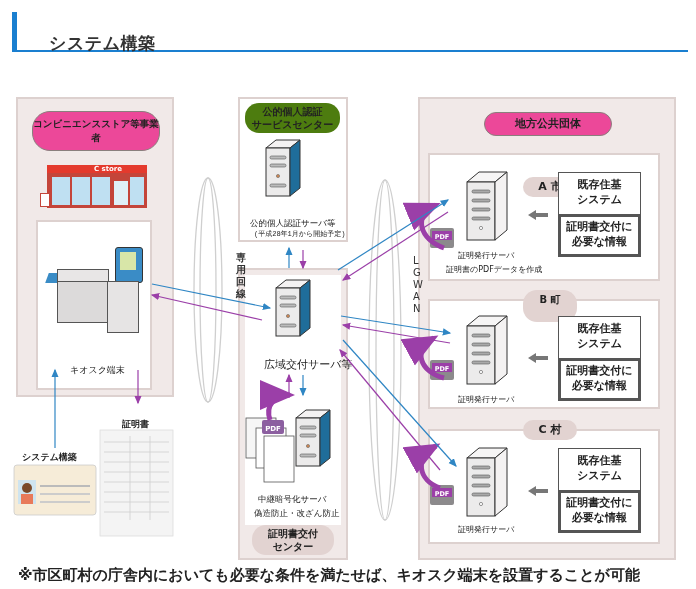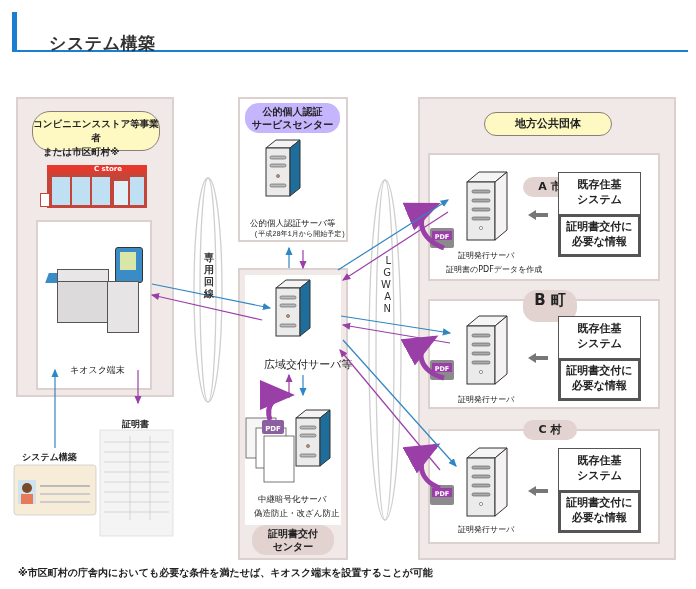--- a/index.html
+++ b/index.html
@@ -1,41 +1,40 @@
 <!DOCTYPE html>
 <html><head>
 <meta charset="utf-8">
 <style>
   html,body{margin:0;padding:0;background:#fff;}
   body{width:696px;height:589px;position:relative;overflow:hidden;font-family:"DejaVu Sans","Liberation Sans",sans-serif;color:#222;}
   .header{position:absolute;left:12px;top:12px;width:676px;height:40px;border-left:5px solid #1a7fd0;border-bottom:2px solid #1a7fd0;box-sizing:border-box;}
   .header h1{margin:12px;position:absolute;left:20px;top:8px;font-size:17px;font-weight:bold;color:#333;letter-spacing:0.5px;}
   .panel{position:absolute;background:#f1e9e8;border:2px solid #ddd1cf;box-sizing:border-box;}
   .inner{position:absolute;background:#fff;border:2px solid #ddd1cf;box-sizing:border-box;}
-  .pill{position:absolute;background:#fef9c3;border:1.5px solid #8a7f7d;border-radius:18px;text-align:center;font-weight:bold;box-sizing:border-box;}
+  .pill{position:absolute;background:#ec4899;border:1.5px solid #8a7f7d;border-radius:18px;text-align:center;font-weight:bold;box-sizing:border-box;}
   .tag{position:absolute;background:#e2d3d1;border-radius:14px;text-align:center;font-weight:bold;box-sizing:border-box;}
   .lbl{position:absolute;font-size:9px;text-align:left;white-space:nowrap;color:#222;}
   .sysbox{position:absolute;border:1.5px solid #555;background:#fff;box-sizing:border-box;}
   .sysbox .top{height:50%;border-bottom:1.5px solid #555;display:flex;align-items:center;justify-content:center;text-align:center;font-size:11px;font-weight:bold;line-height:1.35;box-sizing:border-box;}
   .sysbox .bot{height:50%;border:2px solid #555;margin:0;display:flex;align-items:center;justify-content:center;text-align:center;font-size:11px;font-weight:bold;line-height:1.35;box-sizing:border-box;}
-  .vtext{position:absolute;font-size:10px;font-weight:bold;width:12px;text-align:right;line-height:12px;color:#333;}
-  .note{position:absolute;left:18px;top:566px;font-size:10px;font-weight:bold;color:#222;}
+  .vtext{position:absolute;font-size:10px;font-weight:bold;width:12px;text-align:left;line-height:12px;color:#333;padding-left:34px;}
+  .note{position:absolute;left:18px;top:566px;font-size:15px;font-weight:bold;color:#222;}
   svg{position:absolute;left:0;top:0;}
 </style>
 </head>
 <body>
 
 <div class="header">
   <h1>システム構築</h1>
 </div>
 
 <div class="panel" style="left:16px;top:97px;width:158px;height:300px;"></div>
 <div class="pill" style="left:32px;top:111px;width:128px;height:40px;font-size:9.5px;line-height:14px;padding-top:5px;">
   <div>コンビニエンスストア等事業者</div>
-  <div style="text-align:left;padding-left:10px;">または市区町村※</div>
 </div>
 
 <div style="position:absolute;left:42px;top:165px;width:110px;height:45px;">
   <div style="position:absolute;left:5px;top:0;width:100px;height:8px;background:#e43a2d;"></div>
   <div style="position:absolute;left:30px;top:-1px;width:50px;height:10px;font-size:7px;color:#fff;font-weight:bold;text-align:right;line-height:10px;">C store</div>
   <div style="position:absolute;left:5px;top:8px;width:100px;height:35px;background:#c4453a;"></div>
   <div style="position:absolute;left:10px;top:12px;width:18px;height:28px;background:#bfe0f2;"></div>
   <div style="position:absolute;left:30px;top:12px;width:18px;height:28px;background:#bfe0f2;"></div>
   <div style="position:absolute;left:50px;top:12px;width:18px;height:28px;background:#bfe0f2;"></div>
   <div style="position:absolute;left:72px;top:16px;width:14px;height:24px;background:#dff0f8;"></div>
@@ -48,21 +47,21 @@
   <div style="position:absolute;left:2px;top:28px;width:12px;height:10px;background:#3a8cc6;transform:skewX(-20deg);"></div>
   <div style="position:absolute;left:12px;top:24px;width:50px;height:12px;background:#e8e6e6;border:1px solid #555;"></div>
   <div style="position:absolute;left:12px;top:36px;width:50px;height:40px;background:#dcdada;border:1px solid #555;"></div>
   <div style="position:absolute;left:70px;top:2px;width:26px;height:34px;background:#3a8cc6;border:1px solid #333;border-radius:3px;"></div>
   <div style="position:absolute;left:75px;top:7px;width:16px;height:18px;background:#d8e6a8;"></div>
   <div style="position:absolute;left:62px;top:36px;width:30px;height:50px;background:#e6e4e4;border:1px solid #555;"></div>
 </div>
 <div class="lbl" style="left:70px;top:364px;font-size:9px;">キオスク端末</div>
 
 <div class="panel" style="left:238px;top:97px;width:110px;height:145px;background:#fff;border-color:#ddd1cf;"></div>
-<div class="tag" style="left:245px;top:103px;width:95px;height:30px;font-size:10px;line-height:13px;padding-top:2px;background:#c4b5fd;">
+<div class="tag" style="left:245px;top:103px;width:95px;height:30px;font-size:10px;line-height:13px;padding-top:2px;background:#4d7c0f;">
   <div>公的個人認証</div>
   <div>サービスセンター</div>
 </div>
 <div class="lbl" style="left:250px;top:218px;font-size:8.5px;">公的個人認証サーバ等</div>
 <div class="lbl" style="left:254px;top:229px;font-size:7px;font-family:Liberation Mono, monospace;">(平成28年1月から開始予定)</div>
 
 <div class="panel" style="left:238px;top:268px;width:110px;height:292px;"></div>
 <div class="inner" style="left:245px;top:275px;width:96px;height:250px;border:none;background:#fff;"></div>
 <div class="lbl" style="left:264px;top:357px;font-size:11px;">広域交付サーバ等</div>
 <div class="lbl" style="left:258px;top:494px;font-size:8.5px;">中継暗号化サーバ</div>
@@ -82,21 +81,21 @@
 <div class="sysbox" style="left:558px;top:172px;width:83px;height:85px;">
   <div class="top">
       <span><span>既存住基</span><br><span>システム</span></span>
     </div>
   <div class="bot">
       <span><span>証明書交付に</span><br><span>必要な情報</span></span>
     </div>
 </div>
 
 <div class="inner" style="left:428px;top:299px;width:232px;height:110px;"></div>
-<div class="tag" style="left:523px;top:290px;width:54px;height:32px;font-size:15px;line-height:20px;">B 町</div>
+<div class="tag" style="left:523px;top:290px;width:54px;height:32px;font-size:10px;line-height:20px;">B 町</div>
 <div class="lbl" style="left:458px;top:394px;font-size:8px;">証明発行サーバ</div>
 <div class="sysbox" style="left:558px;top:316px;width:83px;height:85px;">
   <div class="top">
       <span><span>既存住基</span><br><span>システム</span></span>
     </div>
   <div class="bot">
       <span><span>証明書交付に</span><br><span>必要な情報</span></span>
     </div>
 </div>
 

